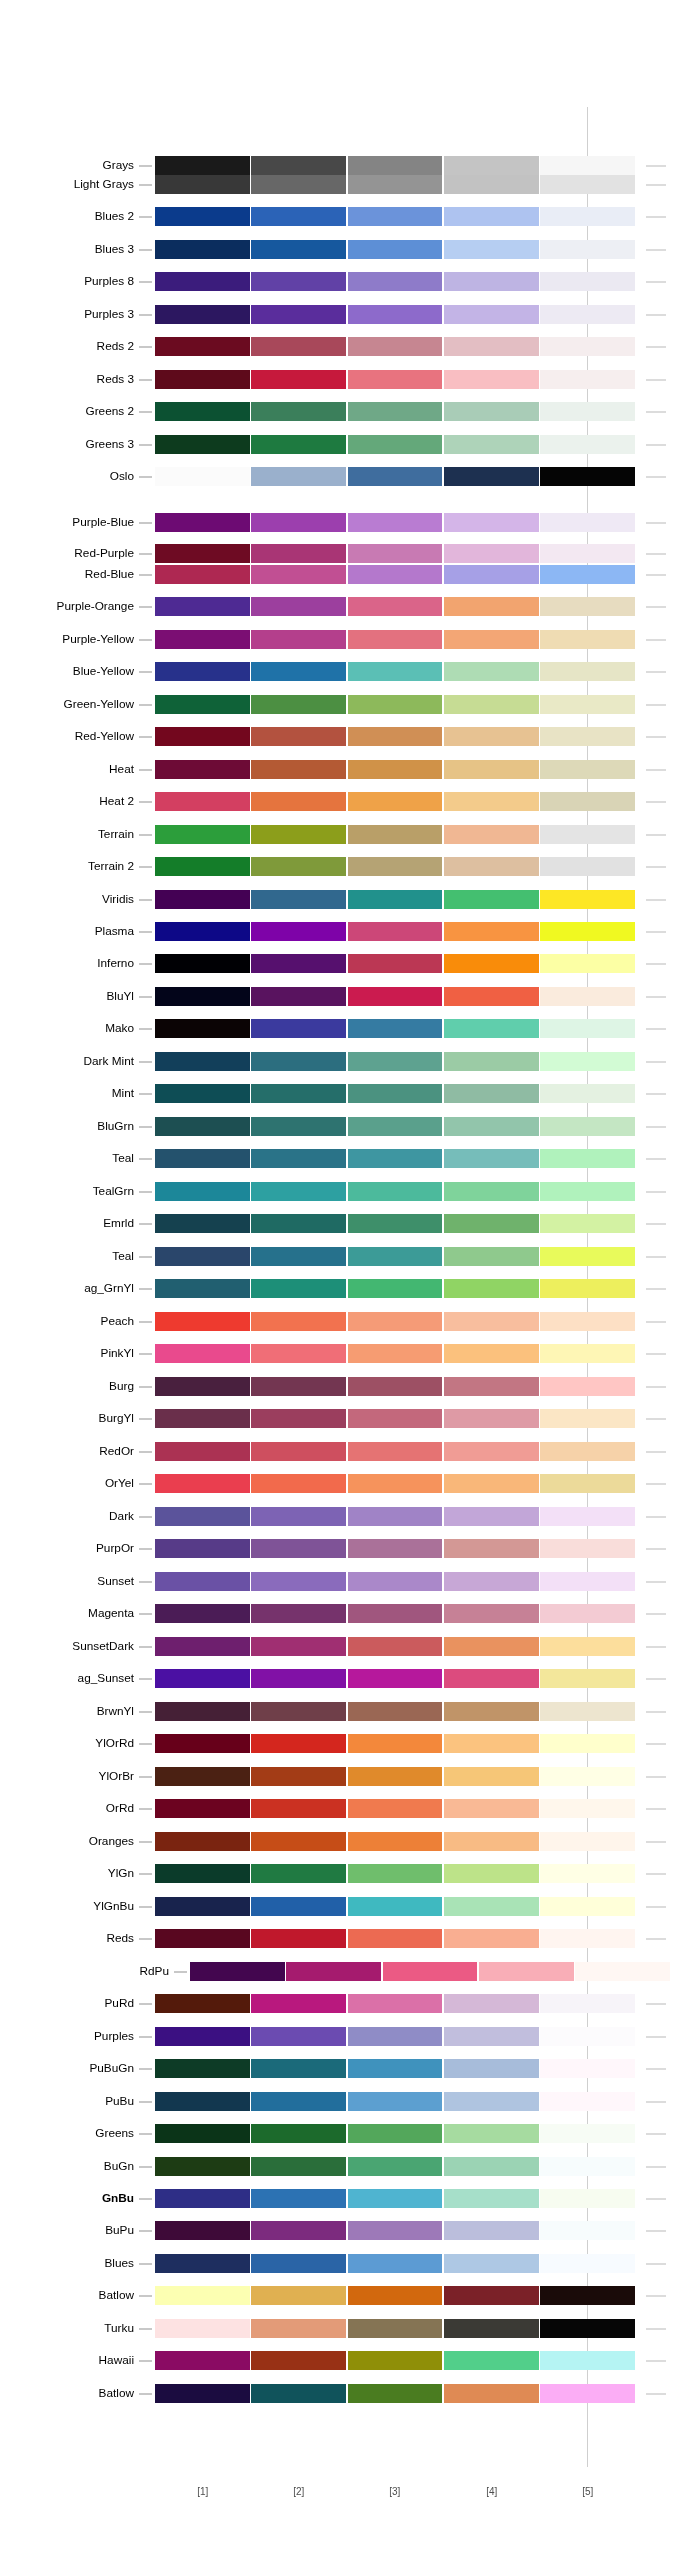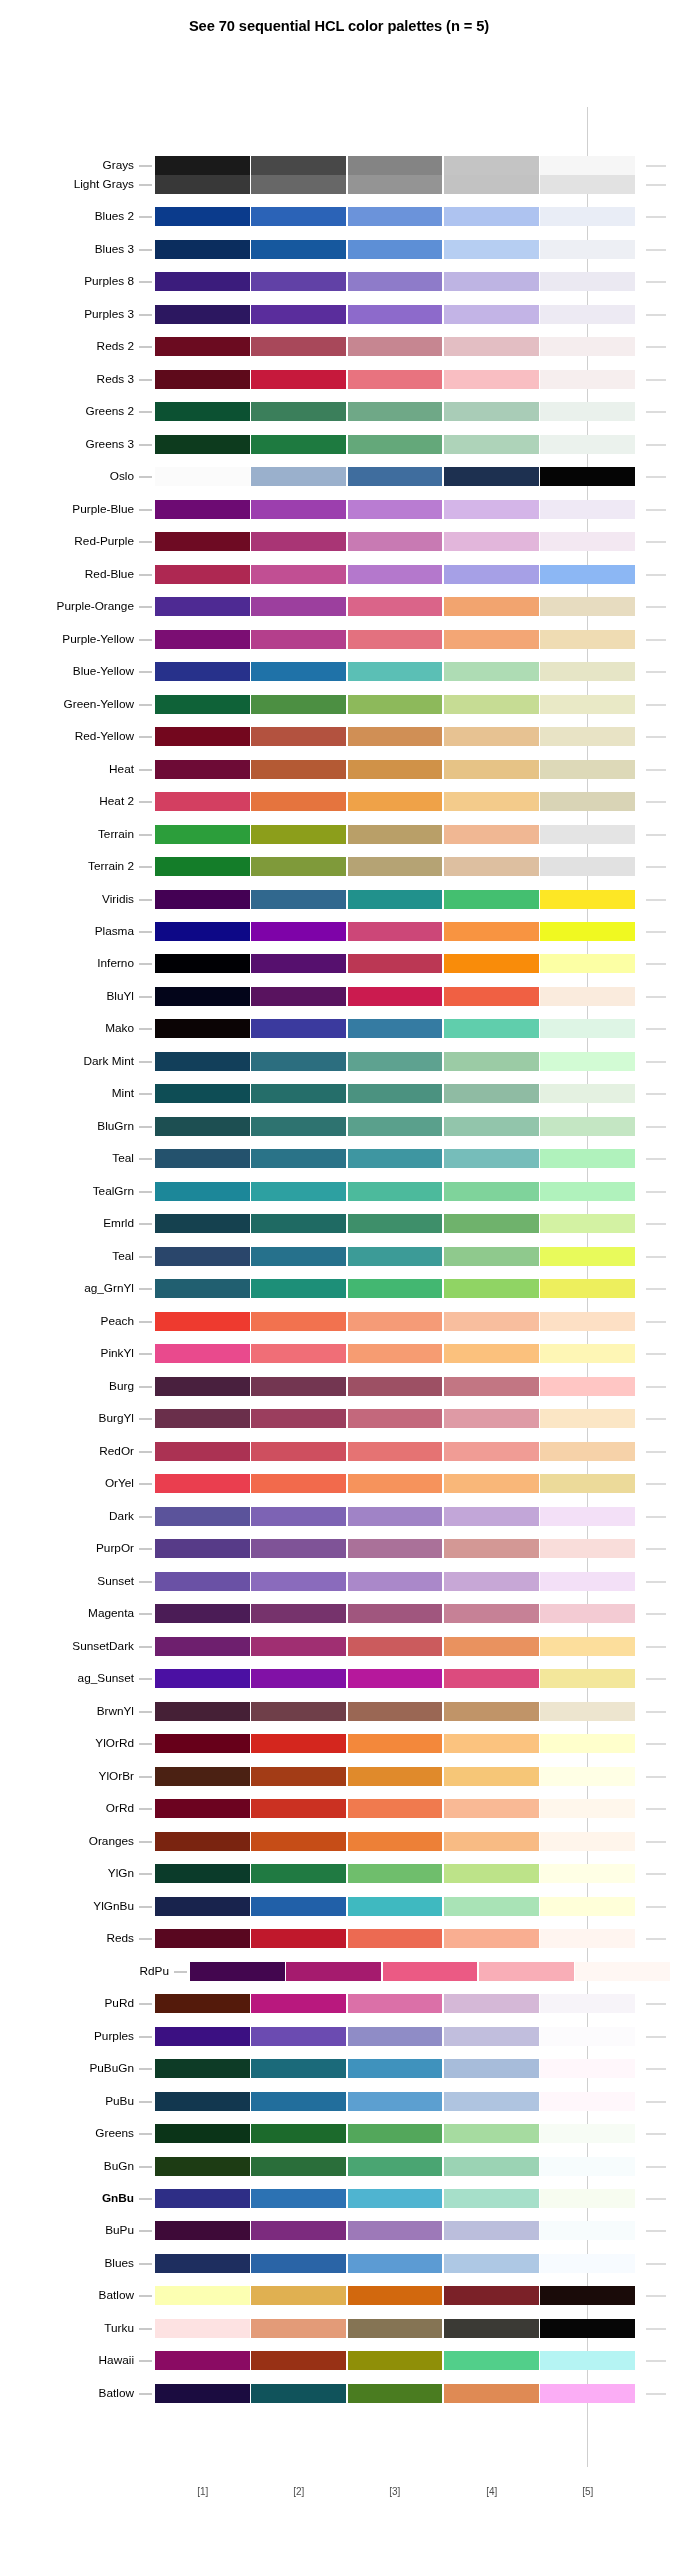--- a/index.html
+++ b/index.html
@@ -112,21 +112,20 @@
     text-align:center;
     font-size:10px;
     color:#4d4d4d;
   }
 </style>
 </head>
 <body>
 
 <div id="page">
 
-  <div id="title">See 70 sequential HCL color palettes (n = 5)</div>
 
   <div id="panel">
     <div class="vgrid" style="left:587px;"></div>
     <div id="rows">
         <div class="row" style="top: 49px;">
           <div class="row-label">Grays</div>
           <div class="tick-left"></div>
           <div class="tick-right"></div>
           <div class="swatches">
             <div class="sw" title="Grays [1] #1A1A1A" style="background: rgb(26, 26, 26);"></div>
@@ -249,33 +248,33 @@
           <div class="tick-left"></div>
           <div class="tick-right"></div>
           <div class="swatches">
             <div class="sw" title="Oslo [1] #FBFBFB" style="background: rgb(251, 251, 251);"></div>
             <div class="sw" title="Oslo [2] #9AB0CC" style="background: rgb(154, 176, 204);"></div>
             <div class="sw" title="Oslo [3] #3F6D9E" style="background: rgb(63, 109, 158);"></div>
             <div class="sw" title="Oslo [4] #1D3050" style="background: rgb(29, 48, 80);"></div>
             <div class="sw" title="Oslo [5] #050505" style="background: rgb(5, 5, 5);"></div>
           </div>
         </div>
-        <div class="row" style="top: 393px;">
+        <div class="row" style="top: 406px;">
           <div class="row-label">Purple-Blue</div>
           <div class="tick-left"></div>
           <div class="tick-right"></div>
           <div class="swatches">
             <div class="sw" title="Purple-Blue [1] #6D0B73" style="background: rgb(109, 11, 115);"></div>
             <div class="sw" title="Purple-Blue [2] #9C3FAE" style="background: rgb(156, 63, 174);"></div>
             <div class="sw" title="Purple-Blue [3] #B97CD2" style="background: rgb(185, 124, 210);"></div>
             <div class="sw" title="Purple-Blue [4] #D4B5E8" style="background: rgb(212, 181, 232);"></div>
             <div class="sw" title="Purple-Blue [5] #EFE9F5" style="background: rgb(239, 233, 245);"></div>
           </div>
         </div>
-        <div class="row" style="top: 425px;">
+        <div class="row" style="top: 437px;">
           <div class="row-label">Red-Purple</div>
           <div class="tick-left"></div>
           <div class="tick-right"></div>
           <div class="swatches">
             <div class="sw" title="Red-Purple [1] #6E0B23" style="background: rgb(110, 11, 35);"></div>
             <div class="sw" title="Red-Purple [2] #A93575" style="background: rgb(169, 53, 117);"></div>
             <div class="sw" title="Red-Purple [3] #C87AB3" style="background: rgb(200, 122, 179);"></div>
             <div class="sw" title="Red-Purple [4] #E2B6DB" style="background: rgb(226, 182, 219);"></div>
             <div class="sw" title="Red-Purple [5] #F3E8F2" style="background: rgb(243, 232, 242);"></div>
           </div>

